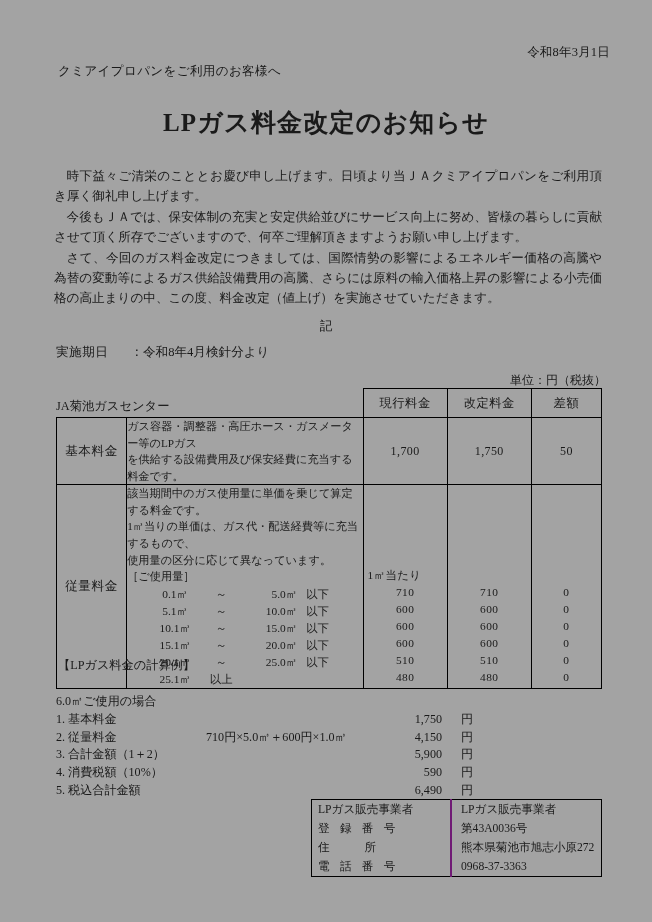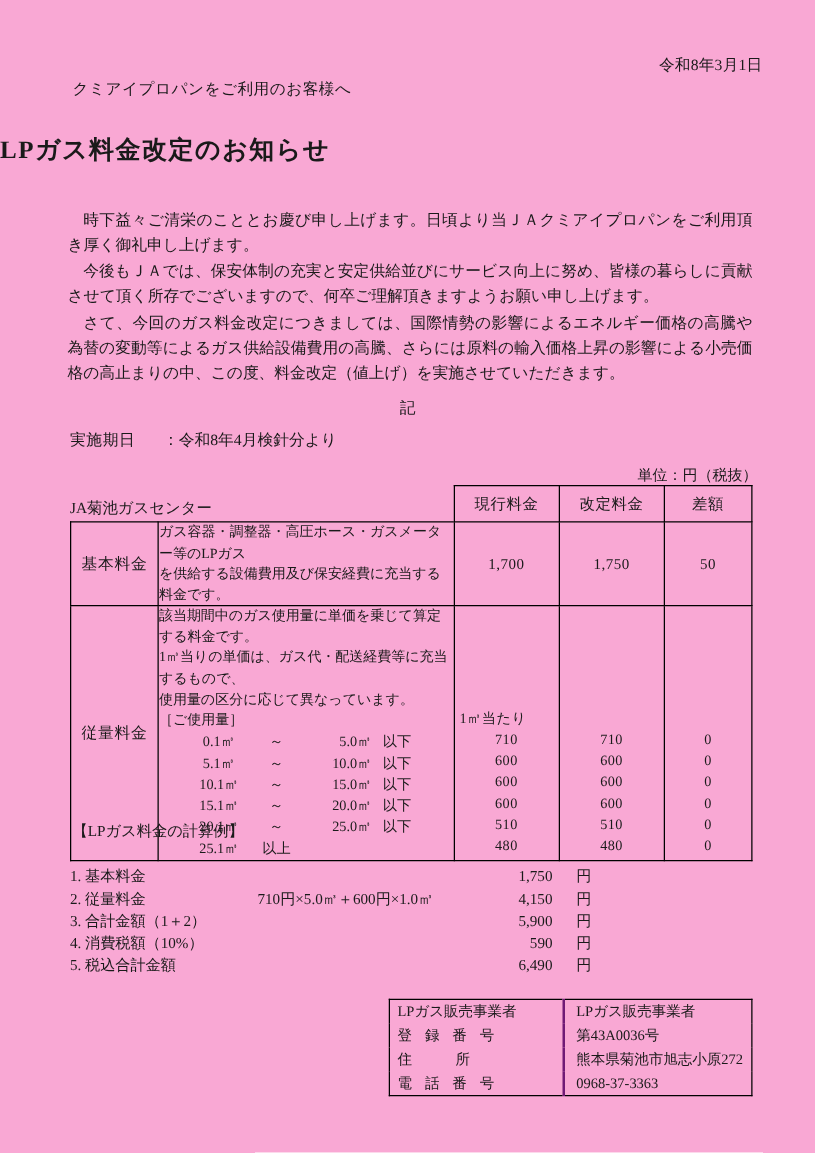--- a/index.html
+++ b/index.html
@@ -9,21 +9,21 @@
   }
   body {
     font-family: "Liberation Serif", "DejaVu Serif", serif;
     color: #1a1a1a;
     -webkit-font-smoothing: antialiased;
   }
   .page {
     position: relative;
     width: 652px;
     height: 922px;
-    background: #f9a8d4;
+    background: #a3a3a3;
     overflow: hidden;
     box-sizing: border-box;
   }
 
   
   .date-line {
     position: absolute;
     top: 44px;
     right: 42px;
     font-size: 12.5px;
@@ -36,21 +36,22 @@
     left: 58px;
     font-size: 12.5px;
     letter-spacing: 0.4px;
     white-space: nowrap;
   }
   .doc-title {
     position: absolute;
     top: 106px;
     left: 0;
     width: 652px;
-    font-size: 20px;
+    text-align: center;
+    font-size: 25px;
     font-weight: 600;
     letter-spacing: 1.2px;
   }
 
   
   .body-block {
     position: absolute;
     top: 166px;
     left: 54px;
     width: 548px;
@@ -354,20 +355,21 @@
             <div>0</div>
           </div>
         </td>
       </tr>
     </tbody>
   </table>
 
   <div class="calc-title">【LPガス料金の計算例】</div>
 
   <div class="calc-block">
+    <div class="calc-head">6.0㎥ご使用の場合</div>
     <div class="calc-row">
       <span class="calc-label">1. 基本料金</span>
       <span class="calc-formula"></span>
       <span class="calc-amount">1,750</span>
       <span class="calc-yen">円</span>
     </div>
     <div class="calc-row">
       <span class="calc-label">2. 従量料金</span>
       <span class="calc-formula">710円×5.0㎥＋600円×1.0㎥</span>
       <span class="calc-amount">4,150</span>

